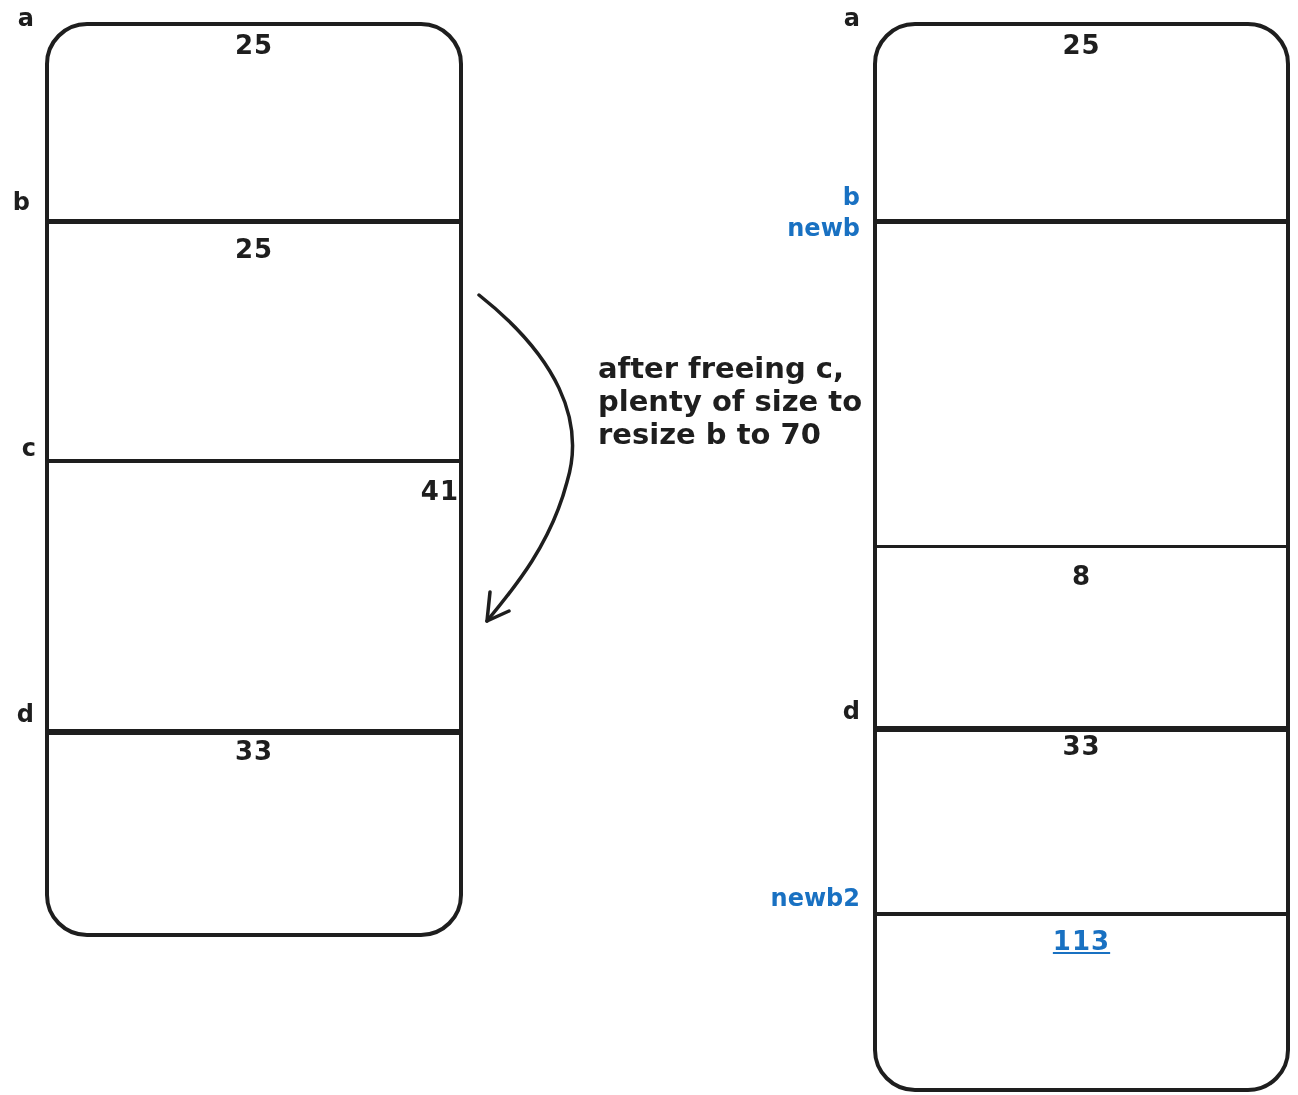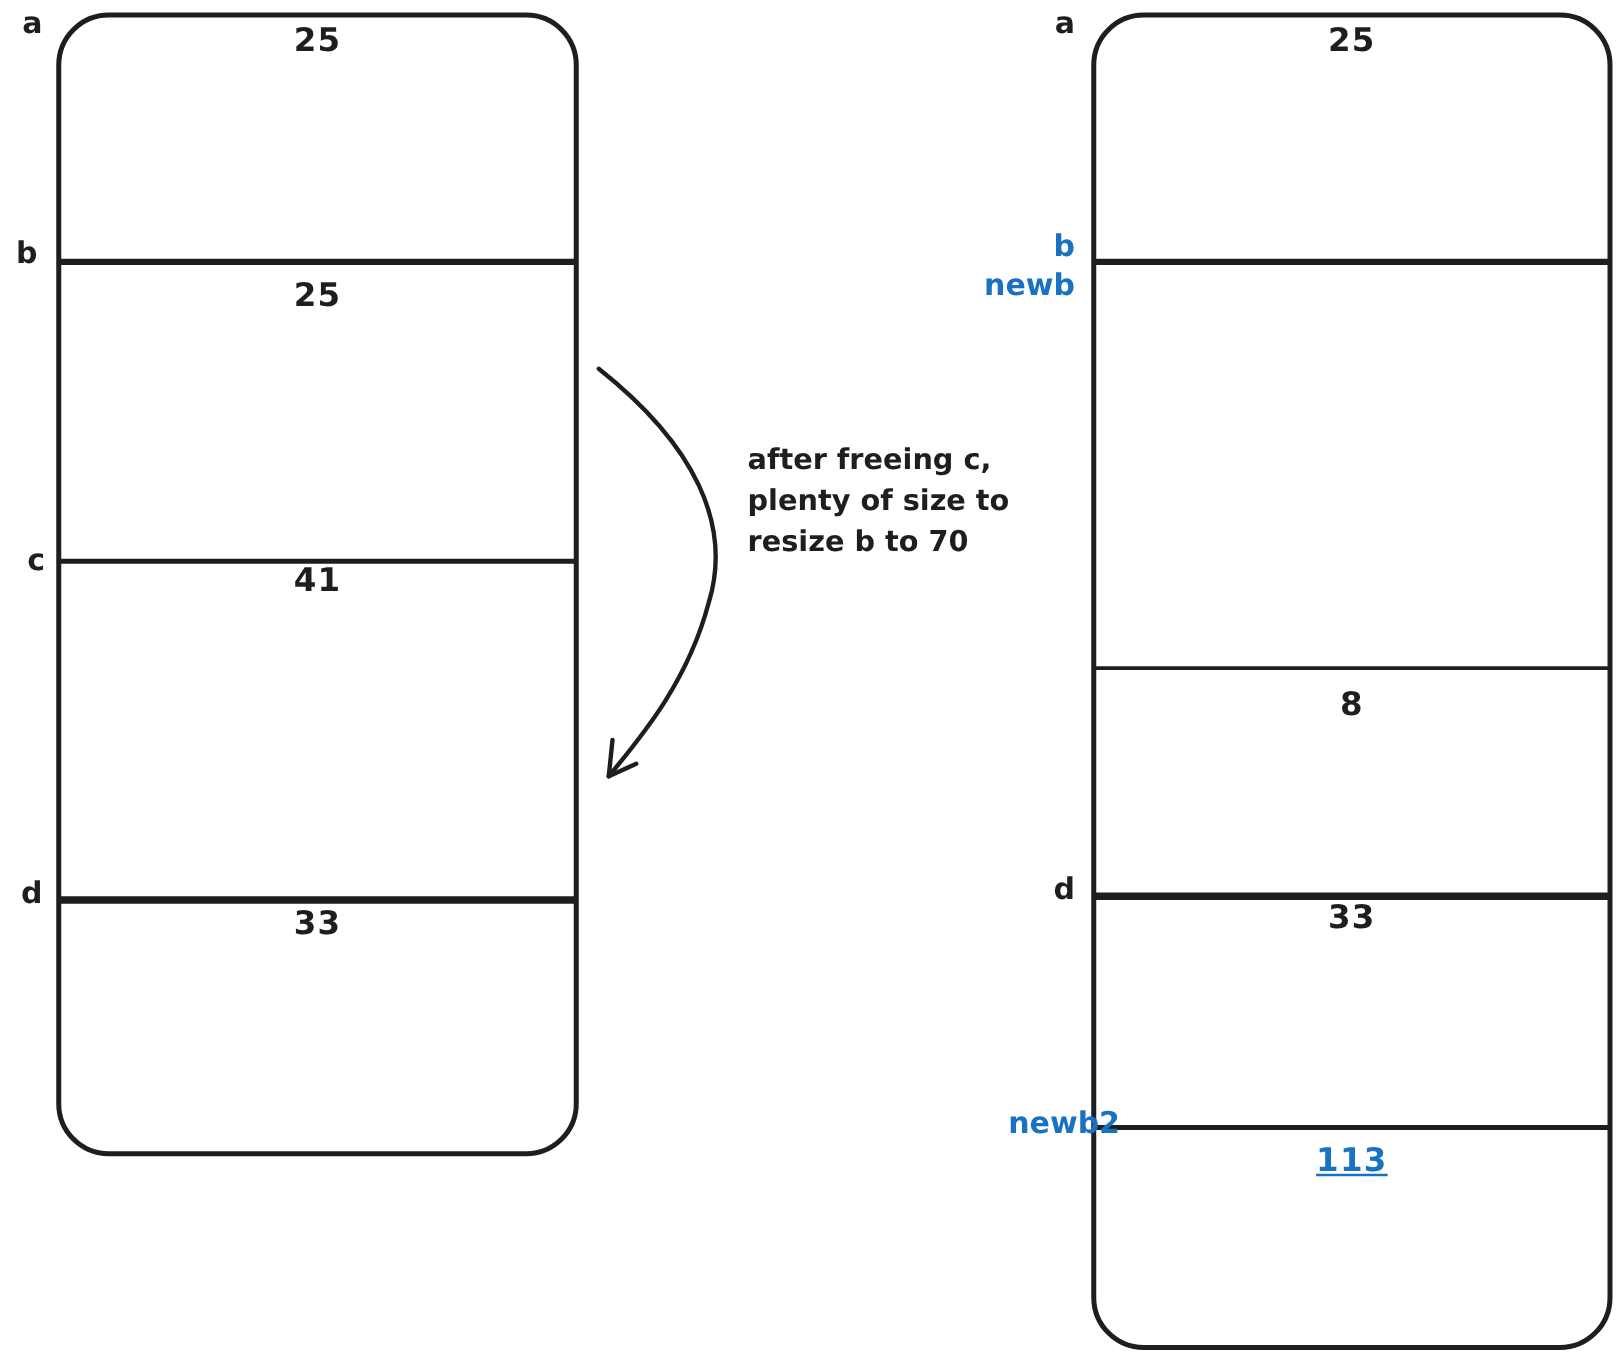--- a/index.html
+++ b/index.html
@@ -20,20 +20,21 @@
     background:var(--bg);
     overflow:hidden;
   }
 
   
   .mem-block{
     position:absolute;
     border:4px solid var(--ink);
     border-radius:42px;
     background:transparent;
+    margin-top:12px;
   }
   .mem-block.left{ left:45px; top:10px; width:418px; height:915px; }
   .mem-block.right{ left:873px; top:10px; width:417px; height:1070px; }
 
   .divider{
     position:absolute;
     left:-2px; right:-2px;
     background:var(--ink);
     border-radius:2px;
   }
@@ -57,21 +58,21 @@
     font-weight:600;
     color:var(--ink);
     white-space:nowrap;
   }
   .ptr-label.accent{ color:var(--accent); }
 
   
   .annotation{
     position:absolute;
     left:598px; top:352px;
-    font-size:23px;
+    font-size:29px;
     font-weight:600;
     line-height:33px;
     color:var(--ink);
     white-space:nowrap;
   }
 
   
   .arrow-svg{
     position:absolute;
     left:0; top:0;
@@ -81,21 +82,21 @@
 </style>
 </head>
 <body>
 
 <div class="canvas">
 
   <div class="mem-block left">
 
     <div class="size-value" style="top:4px;">25</div>
     <div class="size-value" style="top:208px;">25</div>
-    <div class="size-value" style="top:436px;">41</div>
+    <div class="size-value" style="top:450px;text-align:right;">41</div>
     <div class="size-value" style="top:710px;">33</div>
 
     <div class="divider" style="top:193px;height:5px;"></div>
     <div class="divider" style="top:433px;height:4px;"></div>
     <div class="divider" style="top:703px;height:6px;"></div>
   </div>
 
   <div class="ptr-label" style="left:0;width:34px;top:4px;">a</div>
   <div class="ptr-label" style="left:0;width:30px;top:188px;">b</div>
   <div class="ptr-label" style="left:0;width:36px;top:434px;">c</div>
@@ -122,15 +123,15 @@
     <div class="divider" style="top:193px;height:5px;"></div>
     <div class="divider" style="top:519px;height:3px;"></div>
     <div class="divider" style="top:700px;height:6px;"></div>
     <div class="divider" style="top:886px;height:4px;"></div>
   </div>
 
   <div class="ptr-label" style="left:700px;width:160px;top:4px;">a</div>
   <div class="ptr-label accent" style="left:700px;width:160px;top:183px;">b</div>
   <div class="ptr-label accent" style="left:700px;width:160px;top:214px;">newb</div>
   <div class="ptr-label" style="left:700px;width:160px;top:697px;">d</div>
-  <div class="ptr-label accent" style="left:736px;width:160px;top:884px;">newb2</div>
+  <div class="ptr-label accent" style="left:700px;width:160px;top:884px;">newb2</div>
 
 </div>
 
 </body></html>

